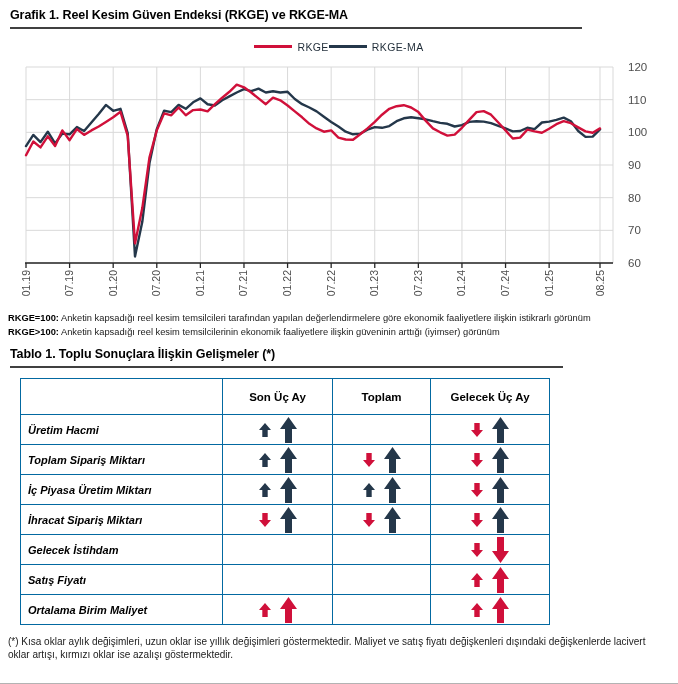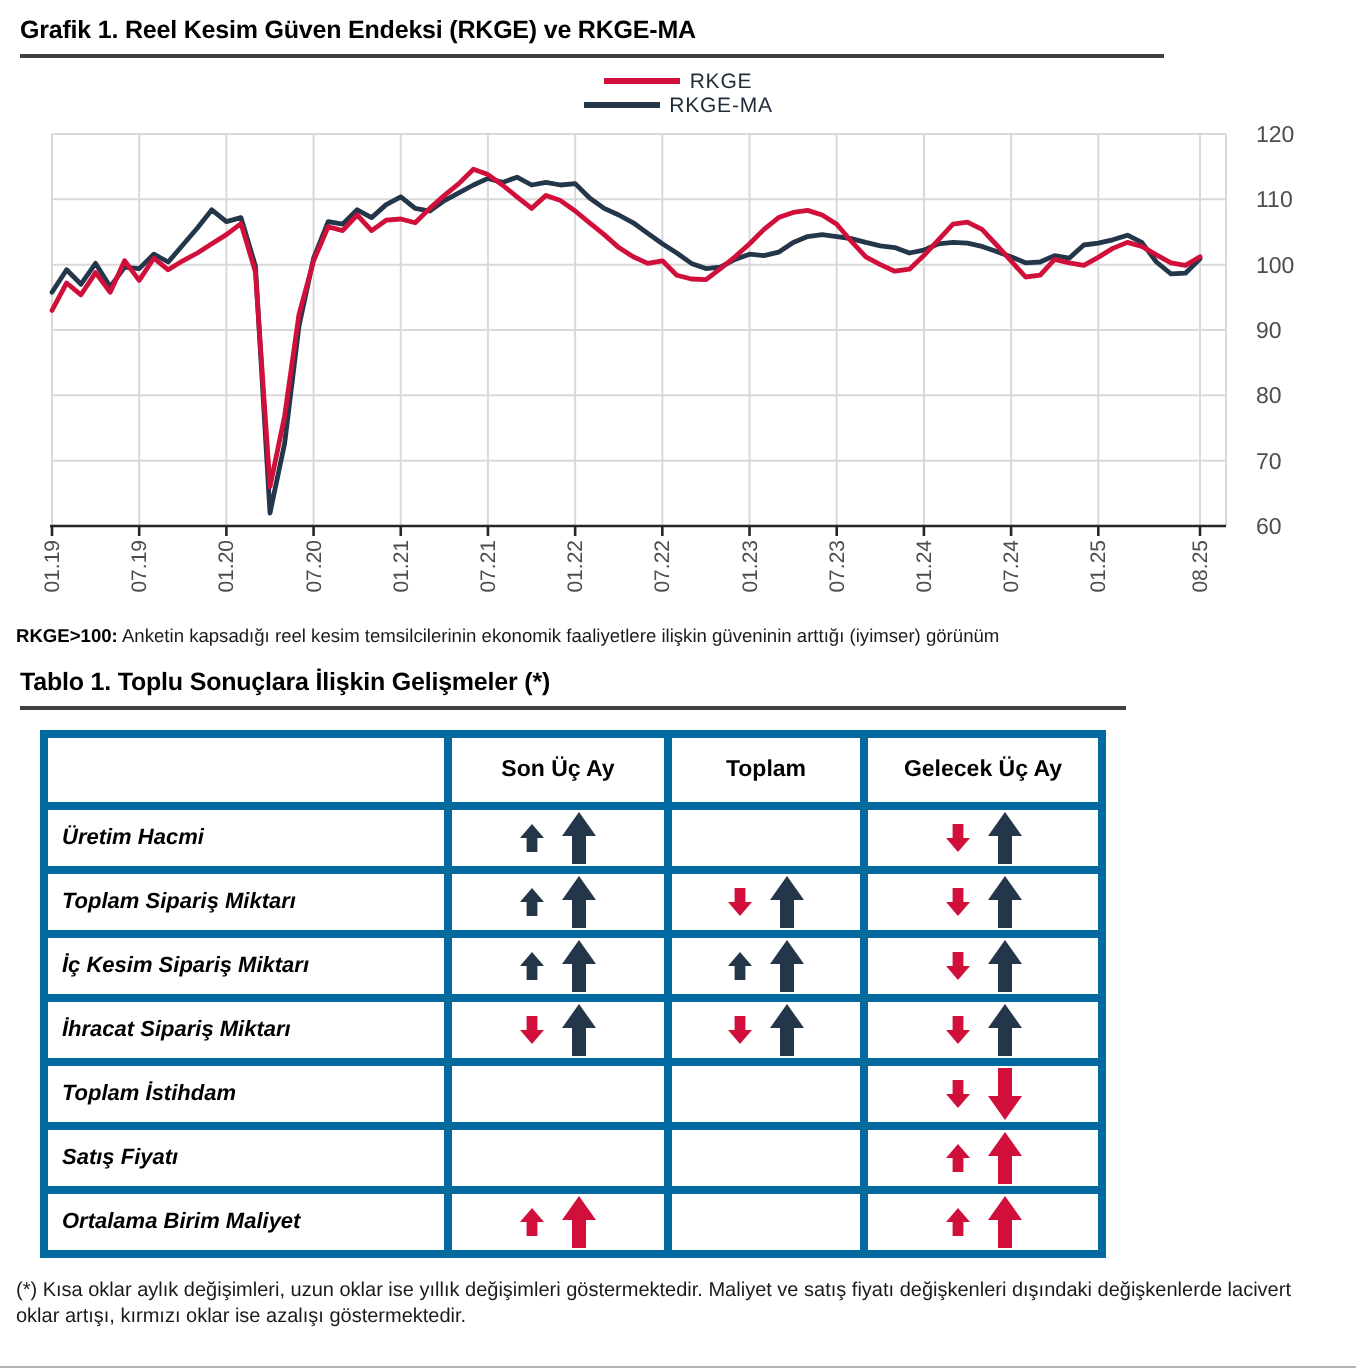--- a/index.html
+++ b/index.html
@@ -5,36 +5,36 @@
   * { margin:0; padding:0; box-sizing:border-box; }
   html,body { background:#ffffff; }
   body { font-family:"Liberation Sans", sans-serif; }
   .page { position:relative; width:678px; height:684px; background:#fff; overflow:hidden; }
 
   .section-title { margin-left:10px; font-size:12.5px; font-weight:bold; color:#000;
                    letter-spacing:-0.1px; padding-bottom:5px; border-bottom:2.5px solid #404040; }
   .title-chart { margin-top:8px; width:572px; }
   .title-table { margin-top:8px; width:553px; }
 
-  .legend { display:flex; justify-content:center; margin-top:10px; height:15px; align-items:center;flex-direction:column; }
+  .legend { display:flex; justify-content:center; margin-top:10px; height:15px; align-items:center; }
   .legend-item { display:flex; align-items:center; gap:5px; }
   .legend-swatch { display:inline-block; width:38px; height:3px; }
   .legend-label { font-size:10.5px; color:#1f2c38; letter-spacing:0.4px; }
 
   #chart-svg { display:block; margin-top:4px; }
 
   .chart-notes { margin:6px 6px 0 8px; font-size:9.3px; line-height:13.5px; color:#1a1a1a; }
   .chart-notes b { color:#000; }
 
   table.results { margin:10px 0 0 20px; border-collapse:collapse; table-layout:fixed; }
   table.results col.c0 { width:202px; }
   table.results col.c1 { width:110px; }
   table.results col.c2 { width:98px; }
   table.results col.c3 { width:119px; }
-  table.results th, table.results td { border:4px solid #0369a1; }
+  table.results th, table.results td { border:1px solid #0369a1; }
   table.results thead th { height:36px; font-size:11.5px; font-weight:bold; color:#000; text-align:center; }
   table.results tbody tr { height:30px;font-style:italic; }
   table.results td.row-label { font-size:11px; font-weight:bold; color:#000; padding-left:7px; text-align:left; }
   .cell-arrows { display:flex; align-items:center; justify-content:center; gap:9px; height:28px; }
   .arrow-long  { width:17px; height:26px; }
   .arrow-short { width:12px; height:14px; }
 
   .table-note { margin:10px 10px 0 8px; font-size:10px; line-height:13px; color:#1a1a1a; }
 
   .bottom-rule { position:absolute; left:0; bottom:0; width:678px; border-top:1.5px solid #b3b3b3; }
@@ -122,20 +122,21 @@
         <text transform="translate(378.25949367088606 212) rotate(-90)" text-anchor="end">01.23</text>
         <text transform="translate(421.8544303797468 212) rotate(-90)" text-anchor="end">07.23</text>
         <text transform="translate(465.4493670886076 212) rotate(-90)" text-anchor="end">01.24</text>
         <text transform="translate(509.04430379746833 212) rotate(-90)" text-anchor="end">07.24</text>
         <text transform="translate(552.6392405063291 212) rotate(-90)" text-anchor="end">01.25</text>
         <text transform="translate(603.5 212) rotate(-90)" text-anchor="end">08.25</text>
       </g>
     </svg>
 
   <div class="chart-notes" id="chart-notes">
+      <div><b>RKGE=100:</b><span> Anketin kapsadığı reel kesim temsilcileri tarafından yapılan değerlendirmelere göre ekonomik faaliyetlere ilişkin istikrarlı görünüm</span></div>
       <div><b>RKGE&gt;100:</b><span> Anketin kapsadığı reel kesim temsilcilerinin ekonomik faaliyetlere ilişkin güveninin arttığı (iyimser) görünüm</span></div>
     </div>
 
   <div class="section-title title-table">Tablo 1. Toplu Sonuçlara İlişkin Gelişmeler (*)</div>
 
   <table class="results">
     <colgroup>
         <col class="c0">
         <col class="c1">
         <col class="c2">
@@ -203,21 +204,21 @@
               <svg viewBox="0 0 12 14" class="arrow-short">
                 <polygon points="6,0 12,7 8.7,7 8.7,14 3.3,14 3.3,7 0,7" fill="#d0103a" transform="rotate(180 6 7)"></polygon>
               </svg>
               <svg viewBox="0 0 17 26" class="arrow-long">
                 <polygon points="8.5,0 17,12 12,12 12,26 5,26 5,12 0,12" fill="#24374a"></polygon>
               </svg>
             </div>
           </td>
         </tr>
         <tr>
-          <td class="row-label">İç Kesim Sipariş Miktarı</td>
+          <td class="row-label">İç Piyasa Üretim Miktarı</td>
           <td>
             <div class="cell-arrows">
               <svg viewBox="0 0 12 14" class="arrow-short">
                 <polygon points="6,0 12,7 8.7,7 8.7,14 3.3,14 3.3,7 0,7" fill="#24374a"></polygon>
               </svg>
               <svg viewBox="0 0 17 26" class="arrow-long">
                 <polygon points="8.5,0 17,12 12,12 12,26 5,26 5,12 0,12" fill="#24374a"></polygon>
               </svg>
             </div>
           </td>
@@ -269,21 +270,21 @@
               <svg viewBox="0 0 12 14" class="arrow-short">
                 <polygon points="6,0 12,7 8.7,7 8.7,14 3.3,14 3.3,7 0,7" fill="#d0103a" transform="rotate(180 6 7)"></polygon>
               </svg>
               <svg viewBox="0 0 17 26" class="arrow-long">
                 <polygon points="8.5,0 17,12 12,12 12,26 5,26 5,12 0,12" fill="#24374a"></polygon>
               </svg>
             </div>
           </td>
         </tr>
         <tr>
-          <td class="row-label">Toplam İstihdam</td>
+          <td class="row-label">Gelecek İstihdam</td>
           <td>
             <div class="cell-arrows"></div>
           </td>
           <td>
             <div class="cell-arrows"></div>
           </td>
           <td>
             <div class="cell-arrows">
               <svg viewBox="0 0 12 14" class="arrow-short">
                 <polygon points="6,0 12,7 8.7,7 8.7,14 3.3,14 3.3,7 0,7" fill="#d0103a" transform="rotate(180 6 7)"></polygon>

